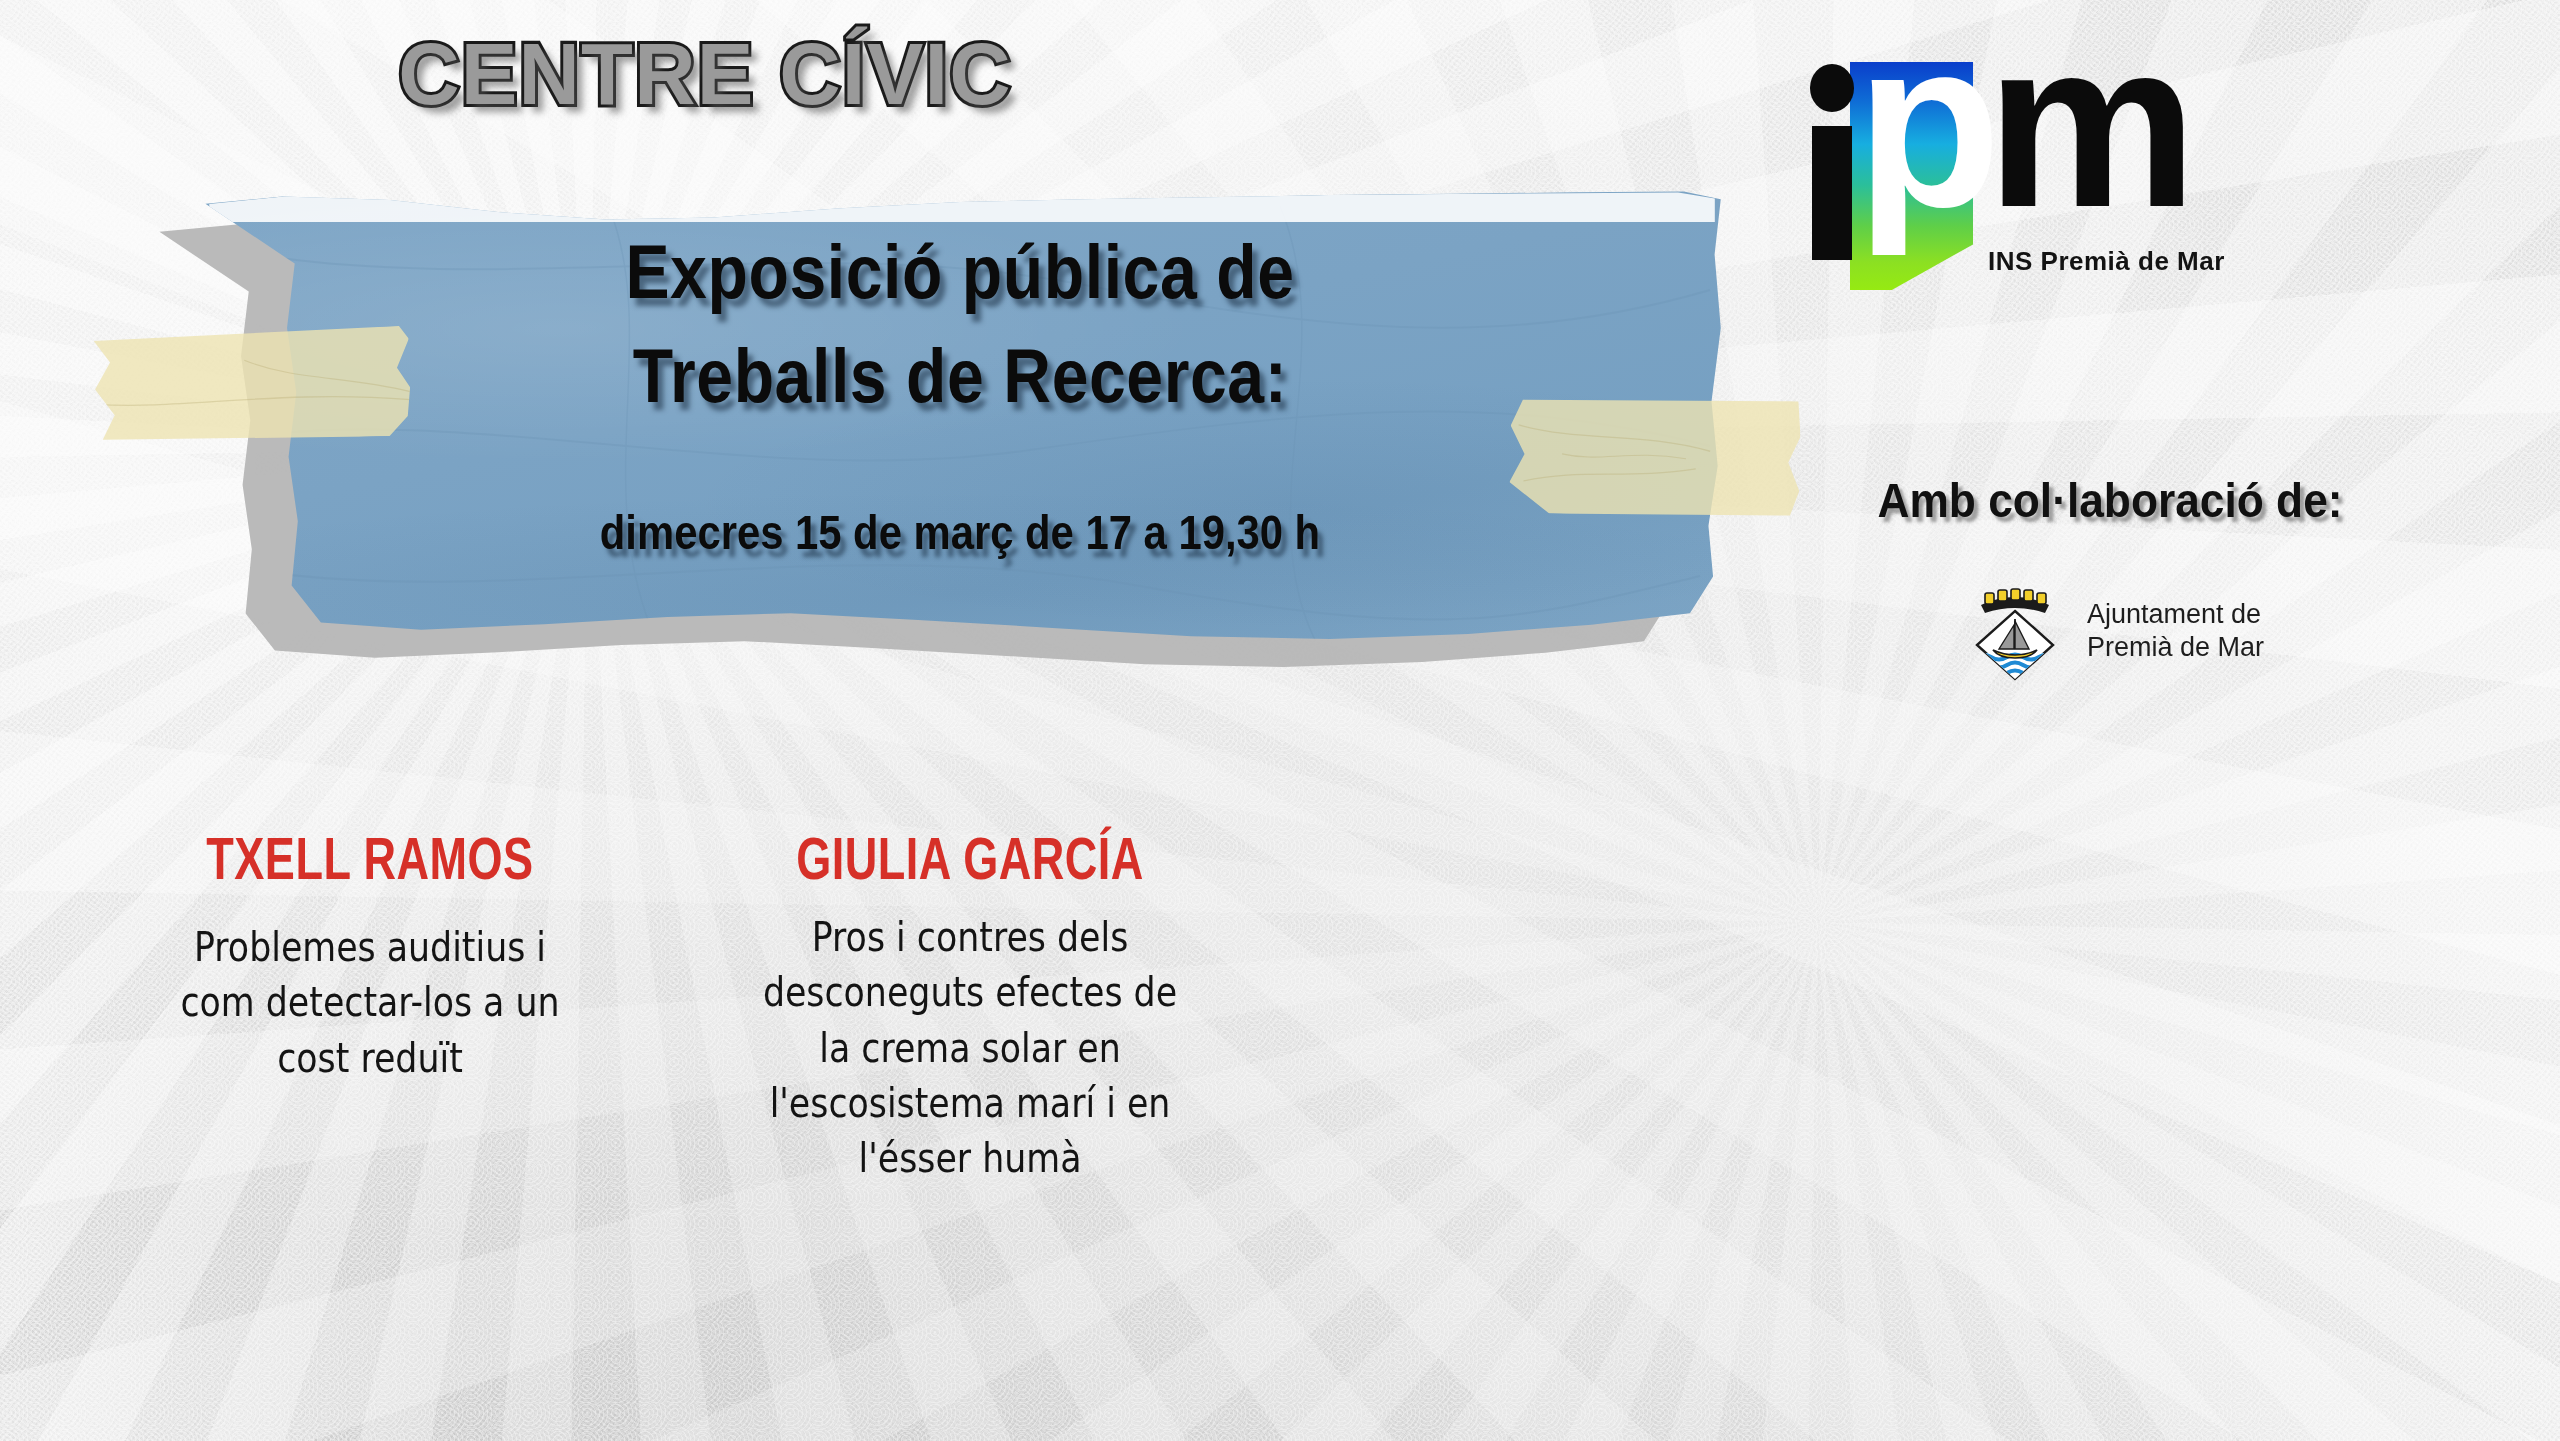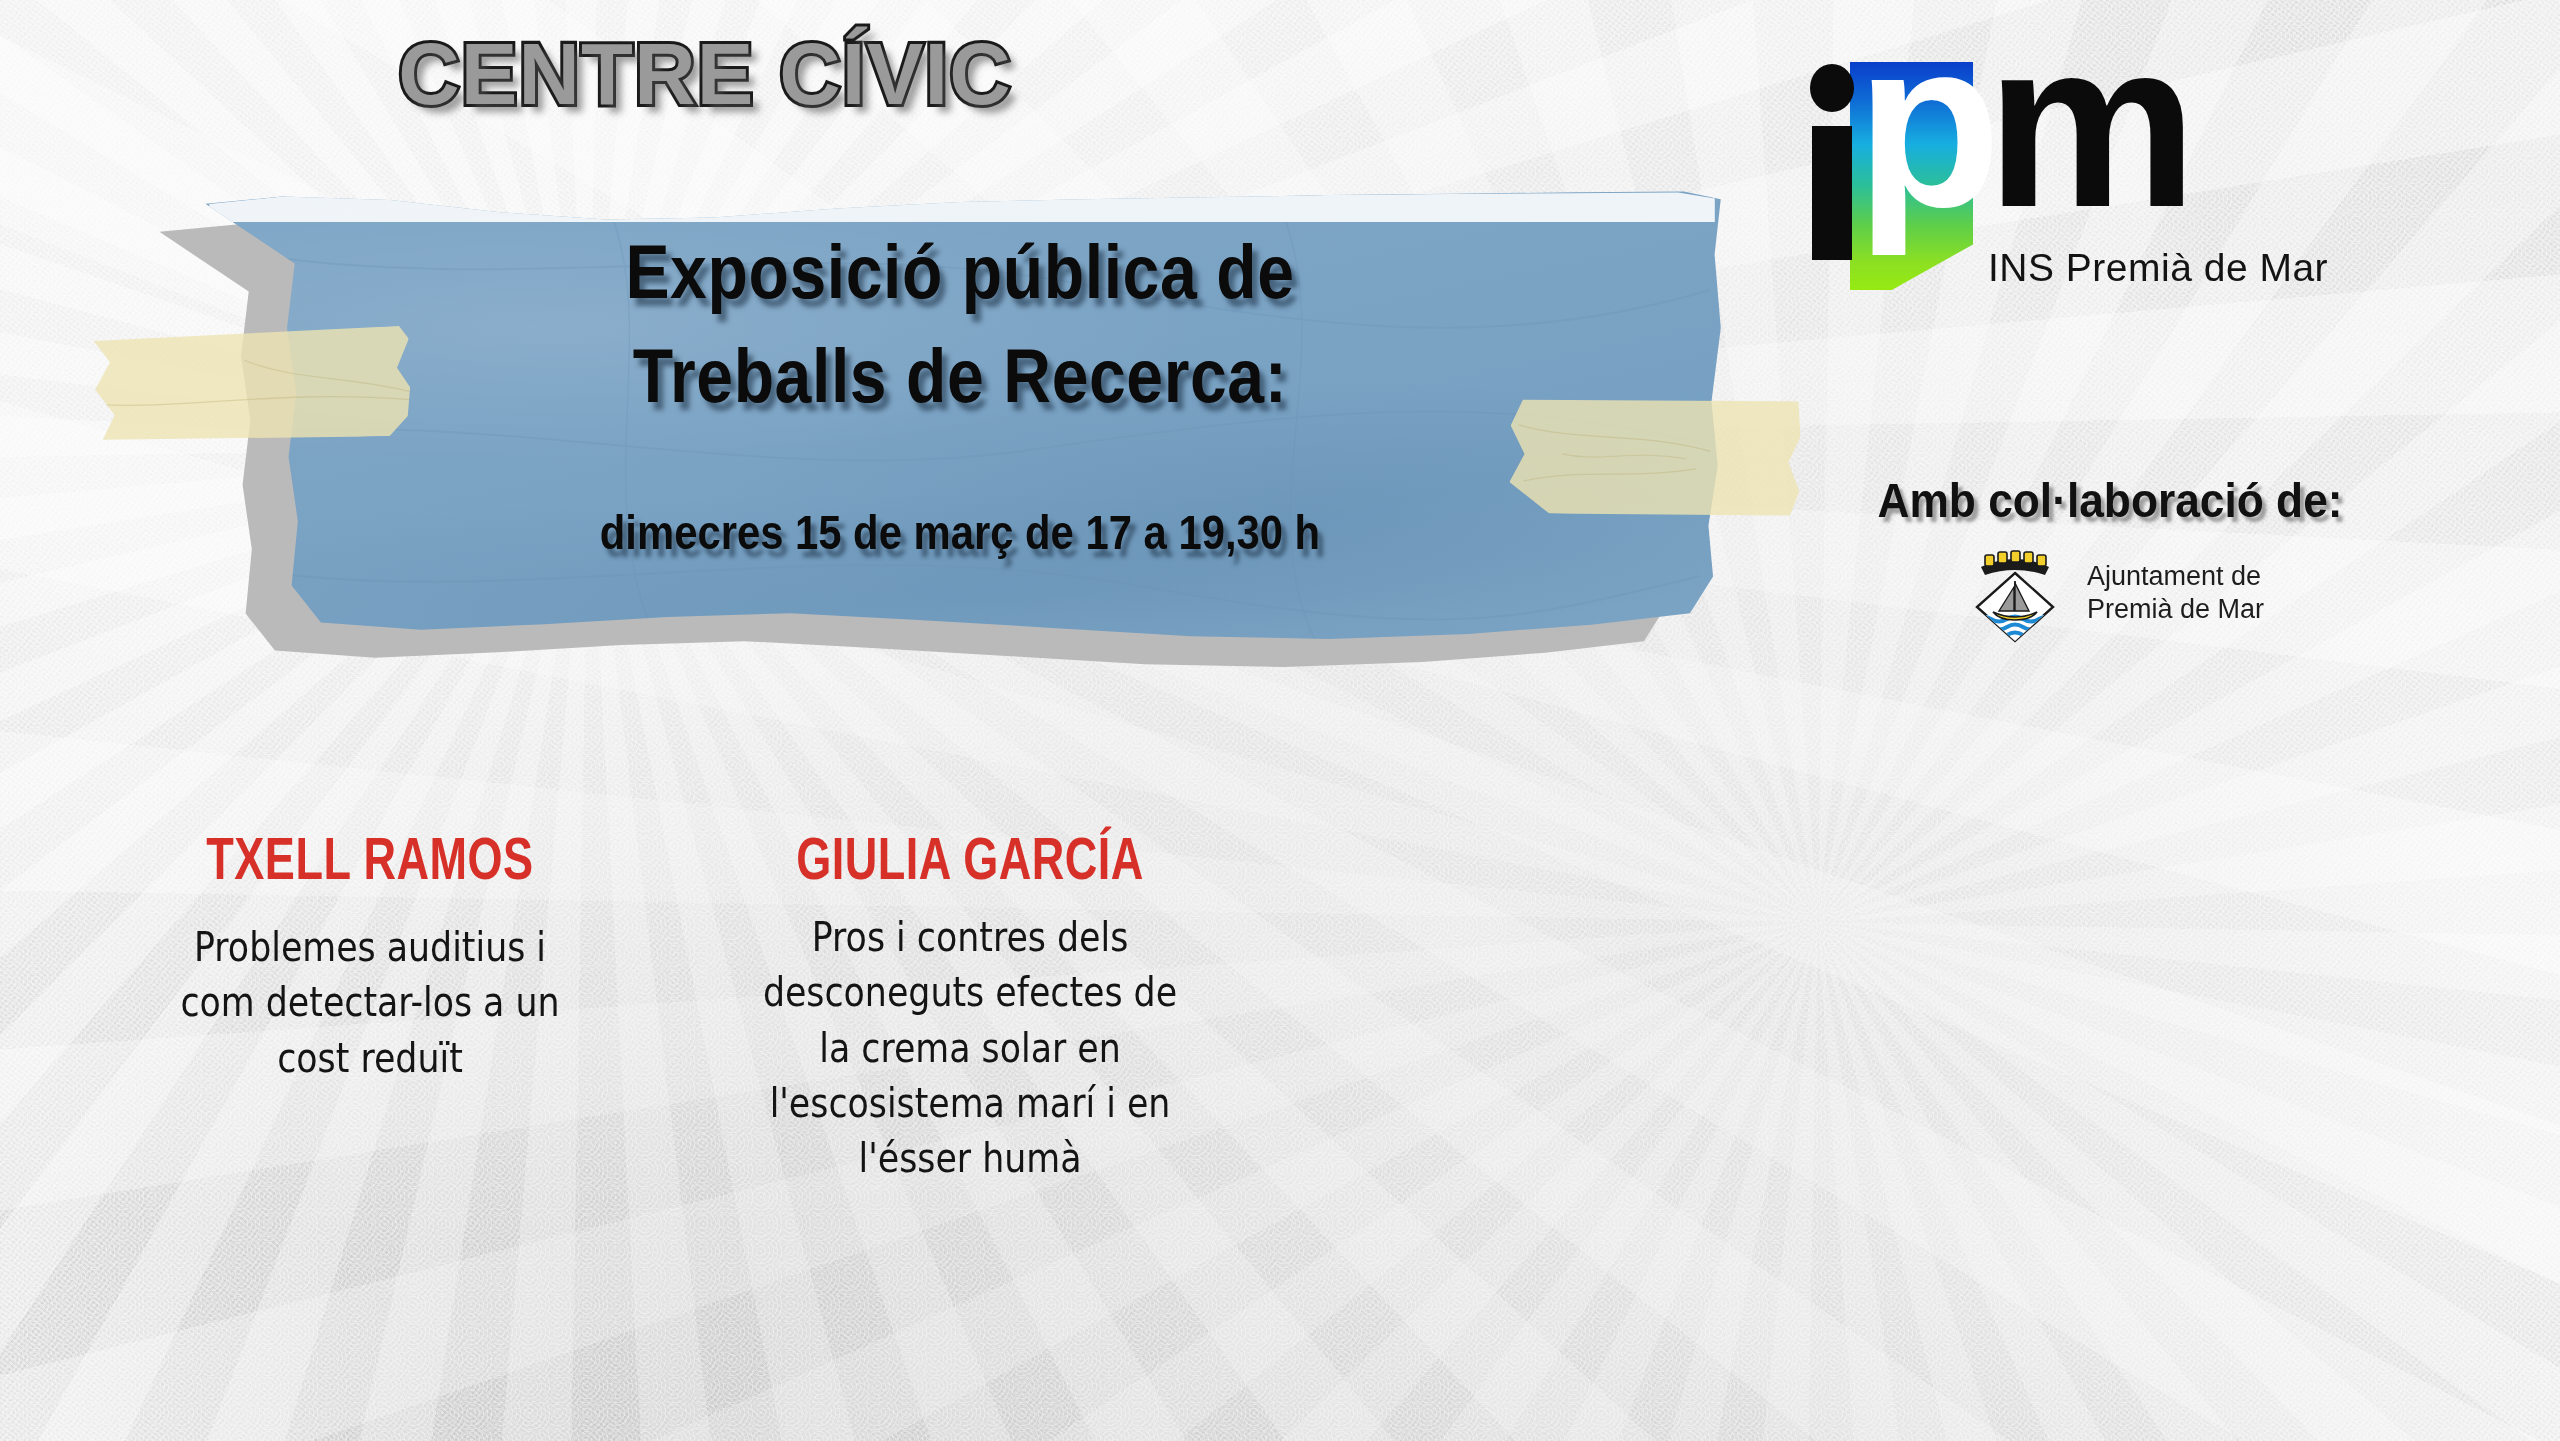--- a/index.html
+++ b/index.html
@@ -123,32 +123,32 @@
     font-family:"Liberation Sans", sans-serif;font-weight:bold;font-size:238px;
     line-height:0;color:#ffffff;
   }
   #ipm-m{
     position:absolute;left:196px;top:84px;
     font-family:"Liberation Sans", sans-serif;font-weight:bold;font-size:238px;
     line-height:0;color:#0b0b0b;letter-spacing:-6px;
   }
   #ipm-sub{
     position:absolute;left:198px;top:206px;
-    font-family:"Liberation Sans", sans-serif;font-weight:normal;font-size:39px;
+    font-family:"Liberation Sans", sans-serif;font-weight:bold;font-size:26px;
     color:#131313;letter-spacing:.5px;white-space:nowrap;
   }
 
   
   #collab-title{
     position:absolute;left:1790px;top:478px;width:640px;text-align:center;
     font-family:"Liberation Sans", sans-serif;font-weight:bold;font-size:41px;
     color:#111;text-shadow:4px 4px 3px rgba(120,120,120,.70);
     transform:scale(1.08,1.16);white-space:nowrap;
   }
-  #ajuntament{position:absolute;left:1965px;top:540px;width:450px;height:106px;display:flex;align-items:center;gap:22px;}
+  #ajuntament{position:absolute;left:1965px;top:578px;width:450px;height:106px;display:flex;align-items:center;gap:22px;}
   #ajuntament-text{
     font-family:"Liberation Sans", sans-serif;font-size:27px;line-height:1.22;
     color:#1d1d1d;white-space:pre-line;
   }
 
   
   #columns{position:absolute;left:90px;top:790px;width:2400px;display:flex;}
   .col{text-align:center;margin-top:40px;}
   .col-name{
     font-family:"Liberation Sans Narrow","Liberation Sans", sans-serif;

